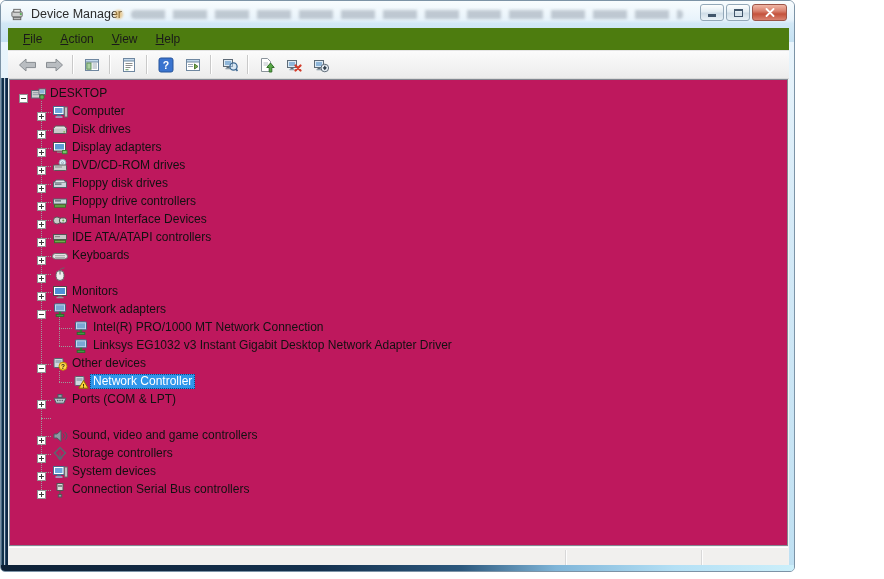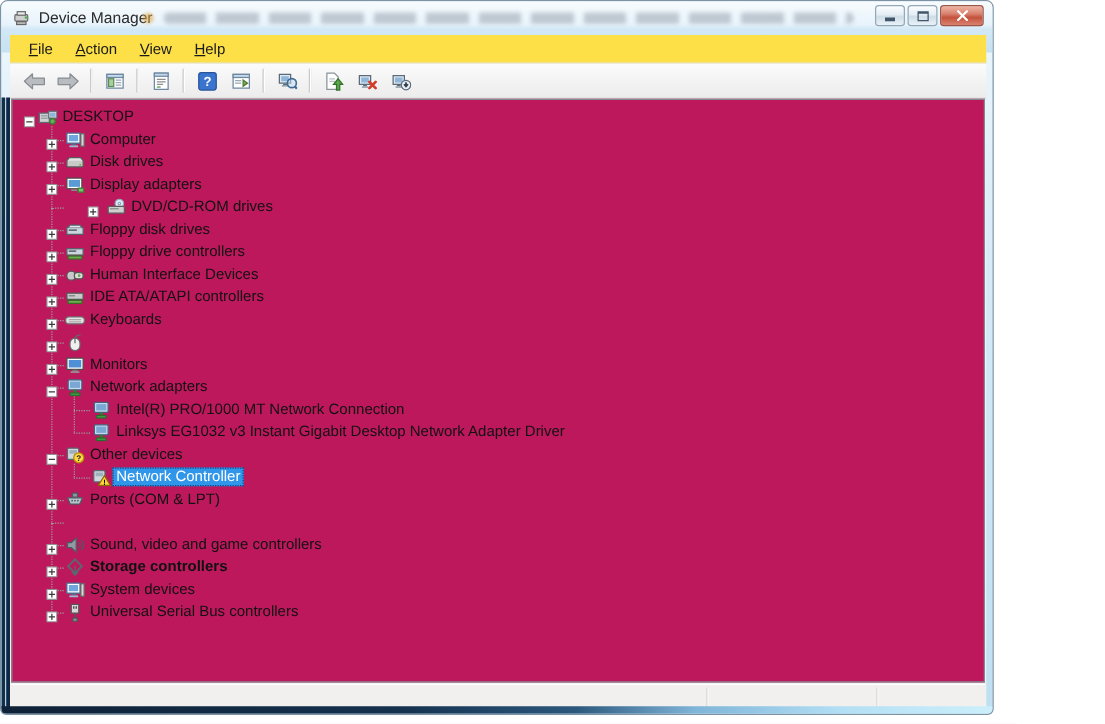--- a/index.html
+++ b/index.html
@@ -28,21 +28,21 @@
   .cap-btn{width:24px;height:17px;box-sizing:border-box;border:1px solid #93a8b8;border-radius:3px;
           background:linear-gradient(180deg,#fdfefe,#e3edf3 45%,#cfdde7 55%,#e9f2f7);
           display:flex;align-items:center;justify-content:center;padding:0;}
   .cap-close{width:35px;border:1px solid #9d5548;
           background:linear-gradient(180deg,#f0b6a5,#d98270 40%,#c4523c 60%,#d98270);}
   .gl-min{width:8px;height:3px;background:#41566b;margin-top:6px;}
   .gl-max{width:9px;height:8px;box-sizing:border-box;border:1px solid #41566b;border-top-width:2px;background:transparent;}
 
   
   #chrome{position:absolute;left:7px;top:27px;width:781px;height:539px;background:#f1f1f1;}
-  #menubar{height:22px;display:flex;align-items:center;padding-left:6px;border-bottom:1px solid #e4e4e4;background:#fde047;}
+  #menubar{height:22px;display:flex;align-items:center;padding-left:6px;border-bottom:1px solid #e4e4e4;background:#4d7c0f;}
   .menu-item{padding:3px 9px;font-size:12px;color:#1a1a1a;}
   #toolbar{height:27px;display:flex;align-items:center;padding-left:6px;
           background:linear-gradient(180deg,#fbfbfb,#ececec);border-bottom:1px solid #d9d9d9;}
   .tb-btn{width:25px;height:23px;display:flex;align-items:center;justify-content:center;
           background:none;border:none;padding:0;margin:0 1px;}
   .tb-sep{width:1px;height:19px;background:#c9c9c9;border-right:1px solid #fff;margin:0 4px;}
 
   
   #content{position:absolute;left:1px;top:51px;width:777px;height:465px;background:#be185d;border:1px solid #828790;}
   #tree{position:absolute;inset:0;overflow:hidden;}
@@ -286,21 +286,21 @@
                   <line x1="4.5" y1="2" x2="4.5" y2="7" stroke="#3a3a3a"></line>
                 </svg></span>
               <span class="t-icon" style="left: 42px;"><svg width="16" height="16">
                   <rect x="1.5" y="2.5" width="12" height="8.5" fill="#fff" stroke="#4d4d4d"></rect>
                   <rect x="3" y="4" width="9" height="5.5" fill="#5b9bd5"></rect>
                   <rect x="5" y="11.5" width="5" height="1.3" fill="#8a8a8a"></rect>
                   <rect x="10.5" y="10.5" width="4.5" height="3.2" fill="#79c36a" stroke="#3f7d35"></rect>
                 </svg></span>
               <span class="t-label" style="left: 59px;">Display adapters</span>
             </div>
-            <div class="t-row" style="top: 77px; margin-left: 33px;">
+            <div class="t-row" style="top: 77px;">
               <span class="exp" style="left: 27px;"><svg width="9" height="9">
                   <rect x="0.5" y="0.5" width="8" height="8" fill="#fff" stroke="#919191"></rect>
                   <line x1="2" y1="4.5" x2="7" y2="4.5" stroke="#3a3a3a"></line>
                   <line x1="4.5" y1="2" x2="4.5" y2="7" stroke="#3a3a3a"></line>
                 </svg></span>
               <span class="t-icon" style="left: 42px;"><svg width="16" height="16">
                   <circle cx="10.5" cy="4.8" r="3.4" fill="#dfeef7" stroke="#8fa6b8"></circle>
                   <circle cx="10.5" cy="4.8" r="1" fill="#fff" stroke="#8fa6b8"></circle>
                   <rect x="1.5" y="7" width="13" height="5.5" rx="1" fill="#cfcfcf" stroke="#5a5a5a"></rect>
                   <rect x="3" y="8.5" width="7" height="1" fill="#8a8a8a"></rect>
@@ -470,21 +470,21 @@
                   <rect x="0.5" y="0.5" width="8" height="8" fill="#fff" stroke="#919191"></rect>
                   <line x1="2" y1="4.5" x2="7" y2="4.5" stroke="#3a3a3a"></line>
                   <line x1="4.5" y1="2" x2="4.5" y2="7" stroke="#3a3a3a"></line>
                 </svg></span>
               <span class="t-icon" style="left: 42px;"><svg width="16" height="16">
                   <path d="M2 6 v4 h3 l4 3.5 v-11 L5 6 Z" fill="#8f9aa4" stroke="#4e5a63"></path>
                   <path d="M11 5.5 q2.5 2.5 0 5 M13 4 q4 4 0 8" stroke="#4e5a63" fill="none"></path>
                 </svg></span>
               <span class="t-label" style="left: 59px;">Sound, video and game controllers</span>
             </div>
-            <div class="t-row" style="top: 365px; font-weight: bold;">
+            <div class="t-row" style="top: 365px;">
               <span class="exp" style="left: 27px;"><svg width="9" height="9">
                   <rect x="0.5" y="0.5" width="8" height="8" fill="#fff" stroke="#919191"></rect>
                   <line x1="2" y1="4.5" x2="7" y2="4.5" stroke="#3a3a3a"></line>
                   <line x1="4.5" y1="2" x2="4.5" y2="7" stroke="#3a3a3a"></line>
                 </svg></span>
               <span class="t-icon" style="left: 42px;"><svg width="16" height="16">
                   <path d="M8 1.5 L13.5 7 L8 12.5 L2.5 7 Z" fill="none" stroke="#5b6770" stroke-width="1.5"></path>
                   <path d="M8 6.5 v7.5 M5.5 11.5 L8 14.2 L10.5 11.5" stroke="#5b6770" fill="none"></path>
                 </svg></span>
               <span class="t-label" style="left: 59px;">Storage controllers</span>
@@ -510,21 +510,21 @@
                   <line x1="2" y1="4.5" x2="7" y2="4.5" stroke="#3a3a3a"></line>
                   <line x1="4.5" y1="2" x2="4.5" y2="7" stroke="#3a3a3a"></line>
                 </svg></span>
               <span class="t-icon" style="left: 42px;"><svg width="16" height="16">
                   <rect x="5" y="1.5" width="6" height="7" fill="#d9d9d9" stroke="#555"></rect>
                   <rect x="6.4" y="3" width="1.2" height="2" fill="#555"></rect>
                   <rect x="8.4" y="3" width="1.2" height="2" fill="#555"></rect>
                   <line x1="8" y1="8.5" x2="8" y2="12.5" stroke="#555"></line>
                   <rect x="6.3" y="12.5" width="3.4" height="2.5" fill="#8f9aa4" stroke="#555"></rect>
                 </svg></span>
-              <span class="t-label" style="left: 59px;">Universal Serial Bus controllers</span>
+              <span class="t-label" style="left: 59px;">Connection Serial Bus controllers</span>
             </div>
           </div>
       </div>
       <div id="statusbar">
           <div class="sb-pane" style="left: 6px;"></div>
           <div class="sb-pane" style="left: 563px;"></div>
           <div class="sb-pane" style="left: 699px;"></div>
           <div class="sb-sep" style="left: 556px;"></div>
           <div class="sb-sep" style="left: 692px;"></div>
         </div>

